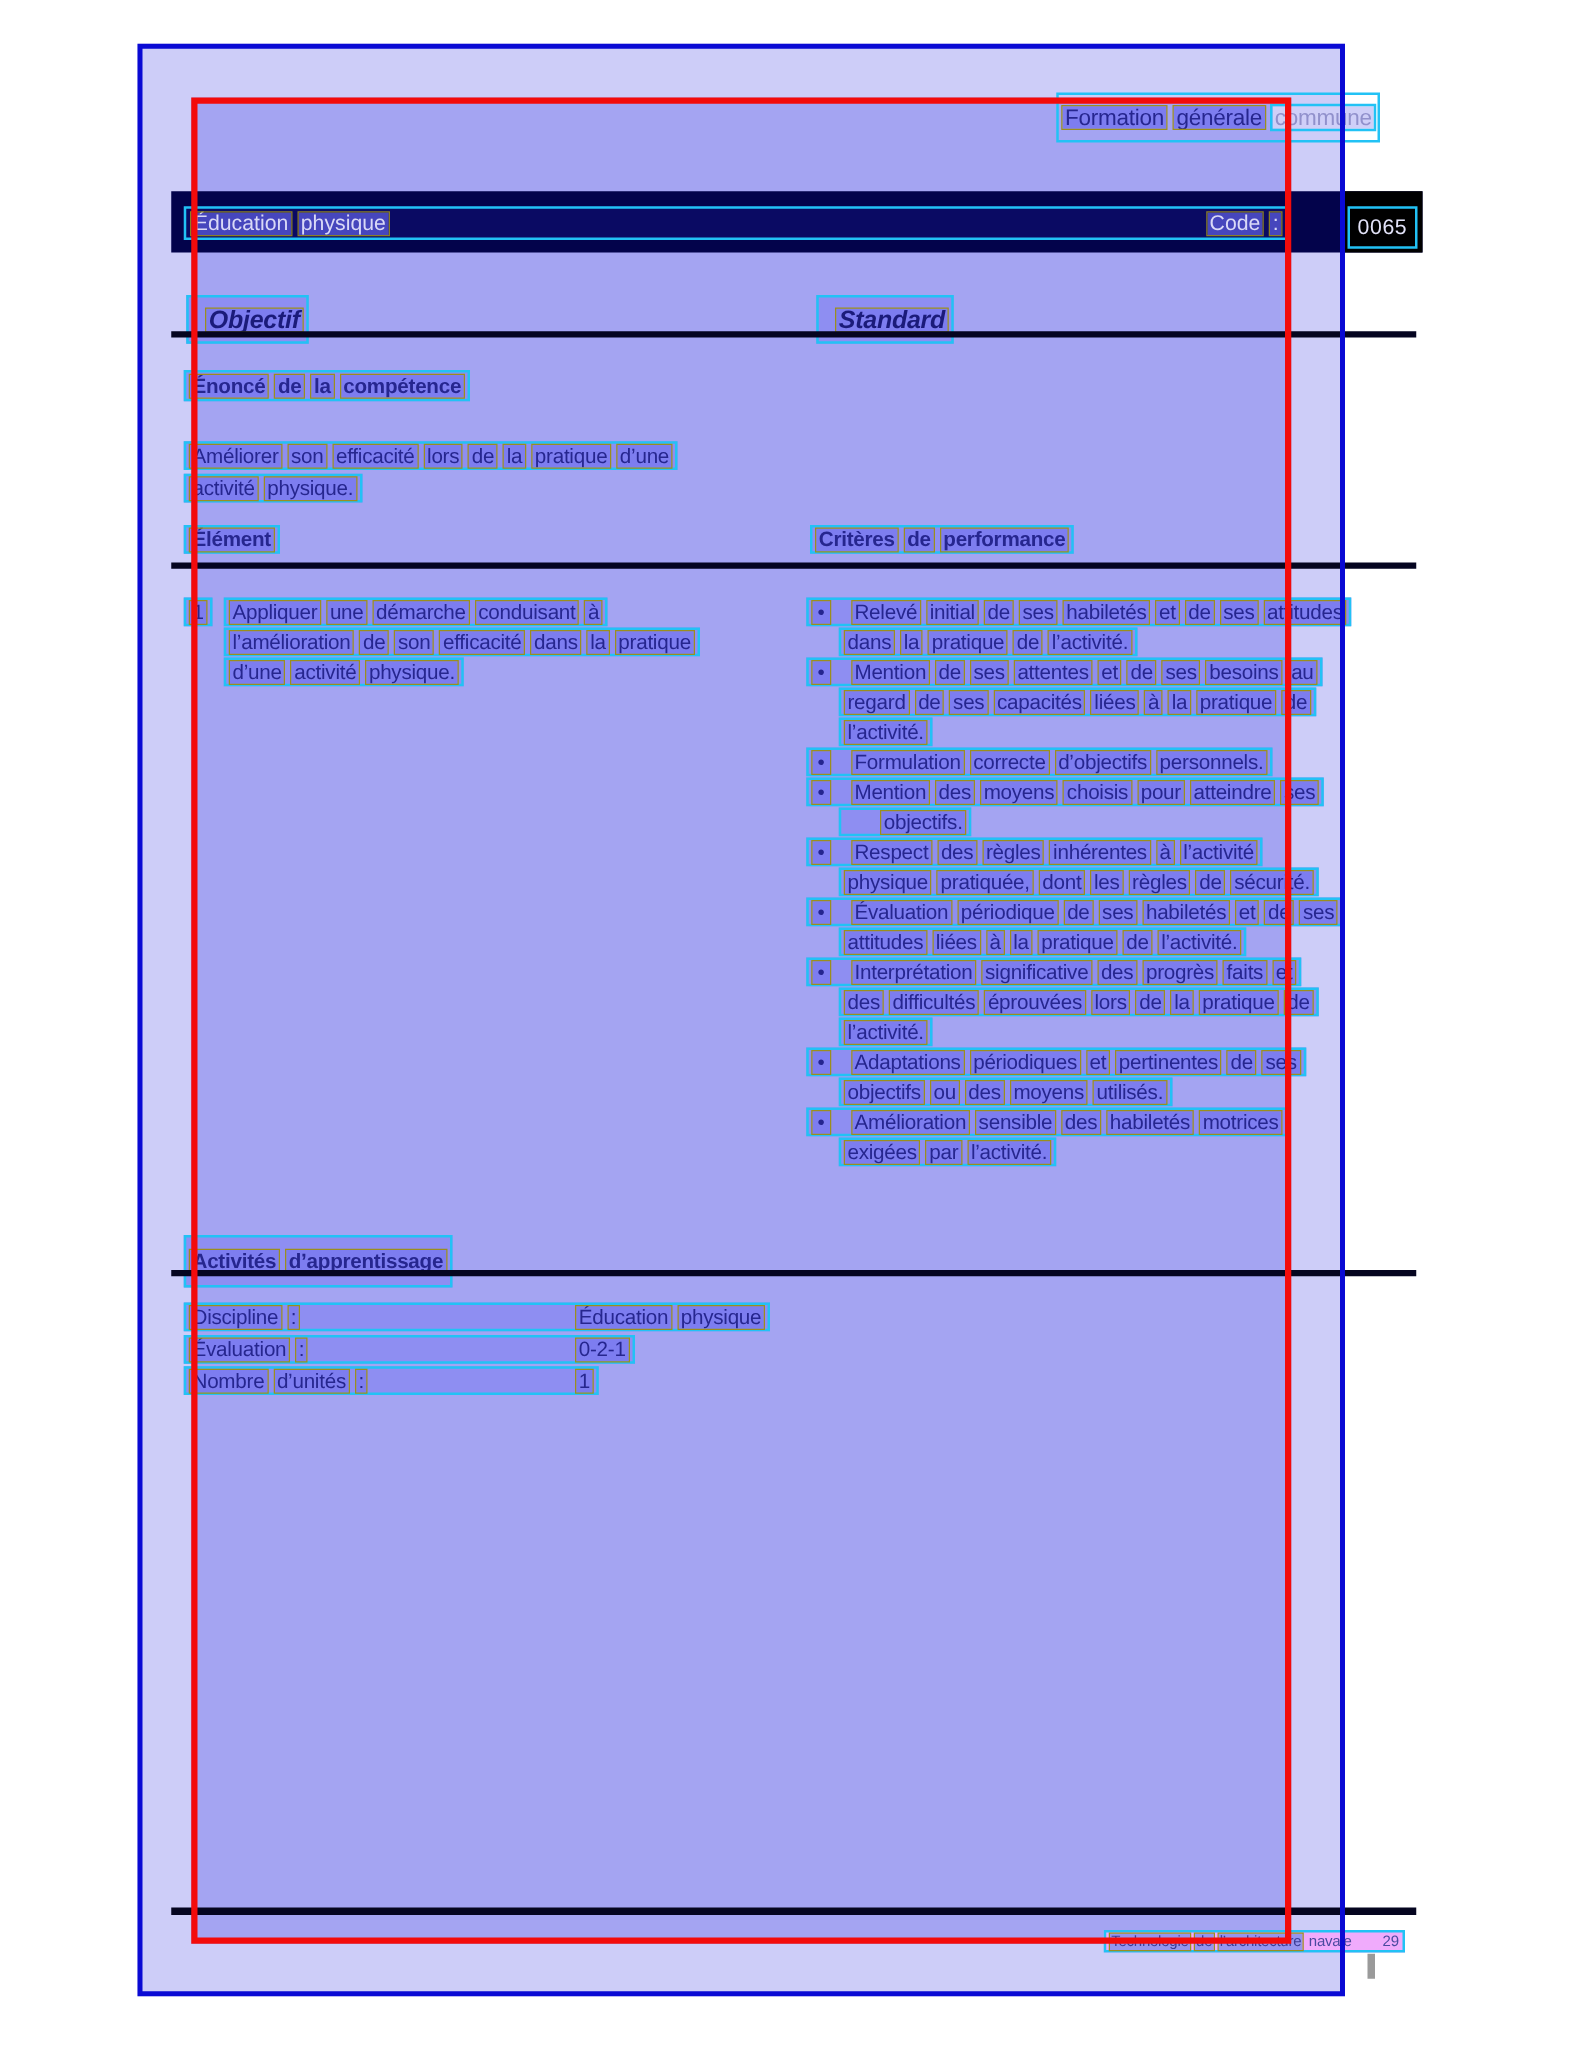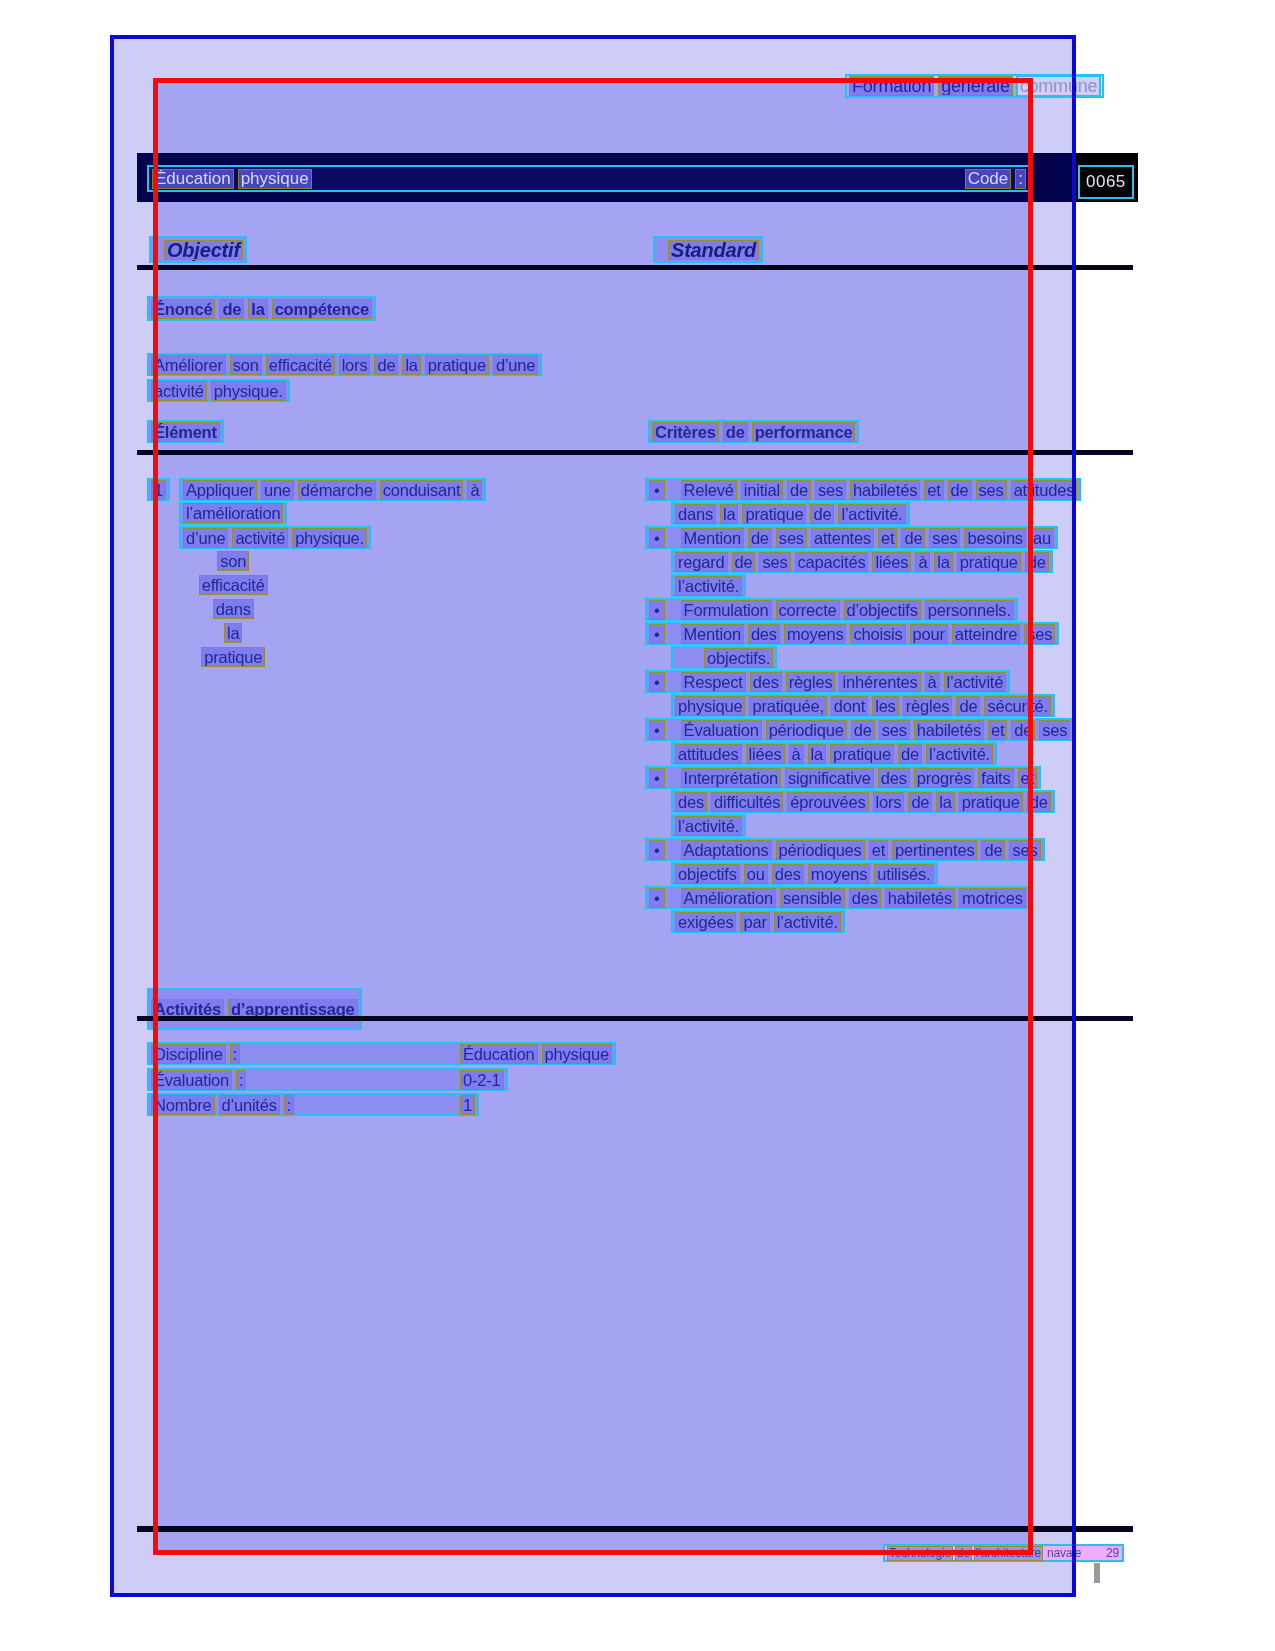--- a/index.html
+++ b/index.html
@@ -24,22 +24,22 @@
   .bar{position:absolute;left:137px;top:153px;width:1001px;height:49px;background:#03034b;}
   .bar-black-seg{position:absolute;left:1076px;top:153px;width:62px;height:49px;background:#000000;}
   .line{
     position:absolute;display:flex;gap:6px;align-items:center;
     border:2px solid var(--cyan);background:var(--linefill);
     padding:0 3px;height:23px;font-size:16.5px;letter-spacing:-0.2px;
     color:var(--ink);white-space:nowrap;
   }
   .w{outline:1.5px solid var(--olive);background:var(--wordfill);padding:0 2px;line-height:18px;}
   .b{font-weight:bold;}
-  .hdr-line{height:27px;font-size:20px;font-weight:bold;font-style:italic;color:#1b1b7a;padding-left:14px;}
-  .hdr-right{top:74px;left:845px;height:24px;font-size:18px;background:transparent;}
+  .hdr-line{height:39px;font-size:20px;font-weight:bold;font-style:italic;color:#1b1b7a;padding-left:14px;}
+  .hdr-right{top:74px;left:845px;height:40px;font-size:18px;background:transparent;}
   .hdr-right .w:last-child{background:#cfcff8;outline:2px solid var(--cyan);color:#9191cc;}
   .bar-line{
     position:absolute;left:147px;top:165px;width:884px;height:27px;
     border:2px solid var(--cyan);background:#0a0a63;display:flex;gap:6px;
     align-items:center;padding:0 4px;font-size:17px;color:#d9d9f7;white-space:nowrap;
   }
   .bar-line .wraps{display:flex;gap:6px;}
   .bar-line .w{background:#4646bd;outline:1.5px solid #8a7f25;color:#d9d9f7;}
   .bar-spacer{flex:1;}
   .code-value{
@@ -132,21 +132,21 @@
   <div class="line" style="left:147px;top:478px;">
       <span class="w">1</span>
     </div>
   <div class="line" style="left:179px;top:478px;">
       <span class="w">Appliquer</span>
       <span class="w">une</span>
       <span class="w">démarche</span>
       <span class="w">conduisant</span>
       <span class="w">à</span>
     </div>
-  <div class="line" style="left:179px;top:502px;flex-direction:column;">
+  <div class="line" style="left:179px;top:502px;">
       <span class="w">l’amélioration</span>
       <span class="w">de</span>
       <span class="w">son</span>
       <span class="w">efficacité</span>
       <span class="w">dans</span>
       <span class="w">la</span>
       <span class="w">pratique</span>
     </div>
   <div class="line" style="left:179px;top:526px;">
       <span class="w">d’une</span>

